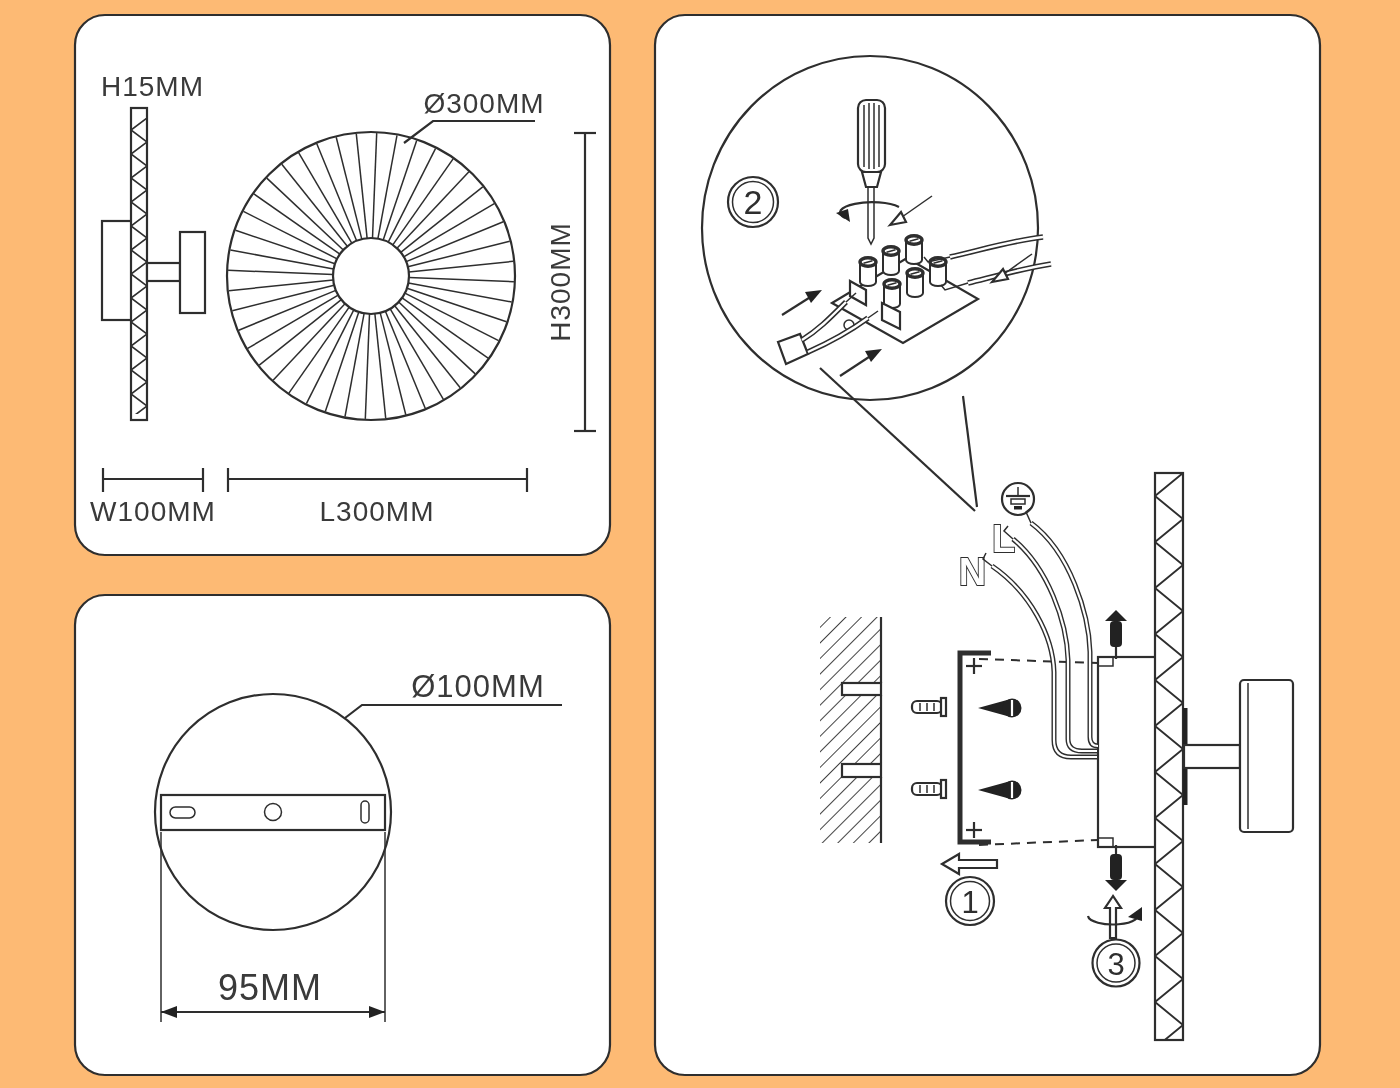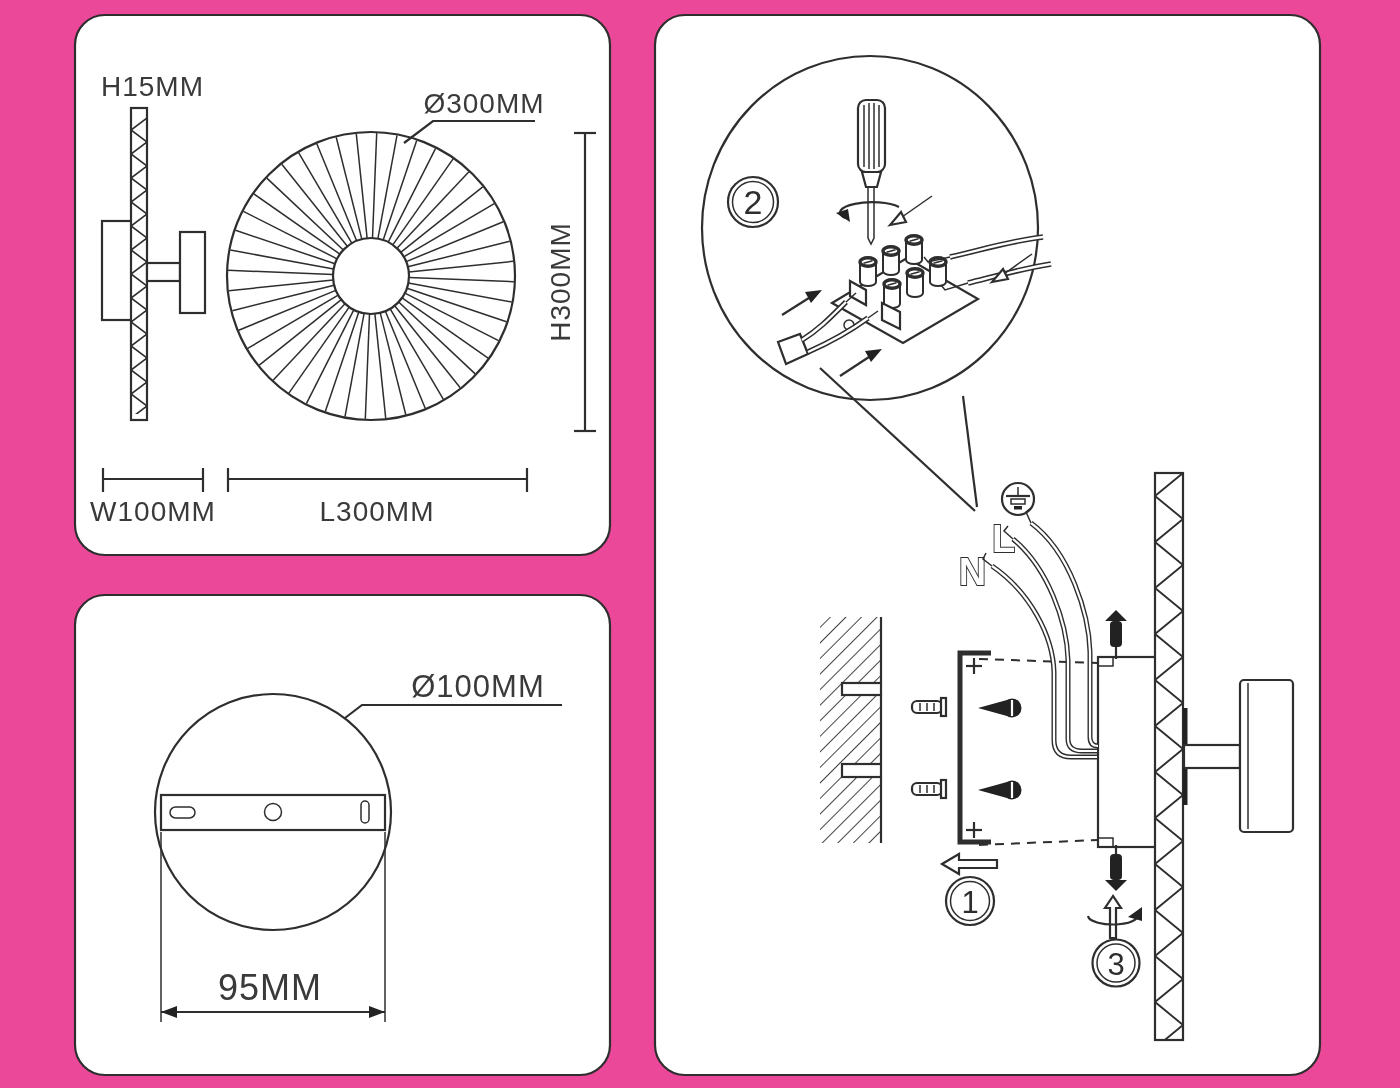--- a/index.html
+++ b/index.html
@@ -1,16 +1,16 @@
 <!DOCTYPE html>
 <html><head>
 <meta charset="utf-8">
 <style>
   html,body{margin:0;padding:0;background:#fff;}
-  .stage{position:relative;width:1400px;height:1088px;background:#ec4899;overflow:hidden;}
+  .stage{position:relative;width:1400px;height:1088px;background:#fdba74;overflow:hidden;}
   svg{position:absolute;left:0;top:0;}
   svg text{font-family:"Liberation Sans","DejaVu Sans",sans-serif;fill:#333;}
   .ln{stroke:#2e2e2e;stroke-width:2.2;fill:none;}
   .lnw{stroke:#2e2e2e;stroke-width:2.2;fill:#fff;}
   .thin{stroke:#2e2e2e;stroke-width:1.5;fill:none;}
   .thick{stroke:#2e2e2e;stroke-width:5;fill:none;}
   .dark{fill:#222;stroke:none;}
   .dash{stroke:#2e2e2e;stroke-width:2;stroke-dasharray:9 7;fill:none;}
   .dim{font-size:28px;letter-spacing:1px;fill:#3a3a3a;}
   .dimbig{font-size:36px;letter-spacing:1px;fill:#3a3a3a;}

